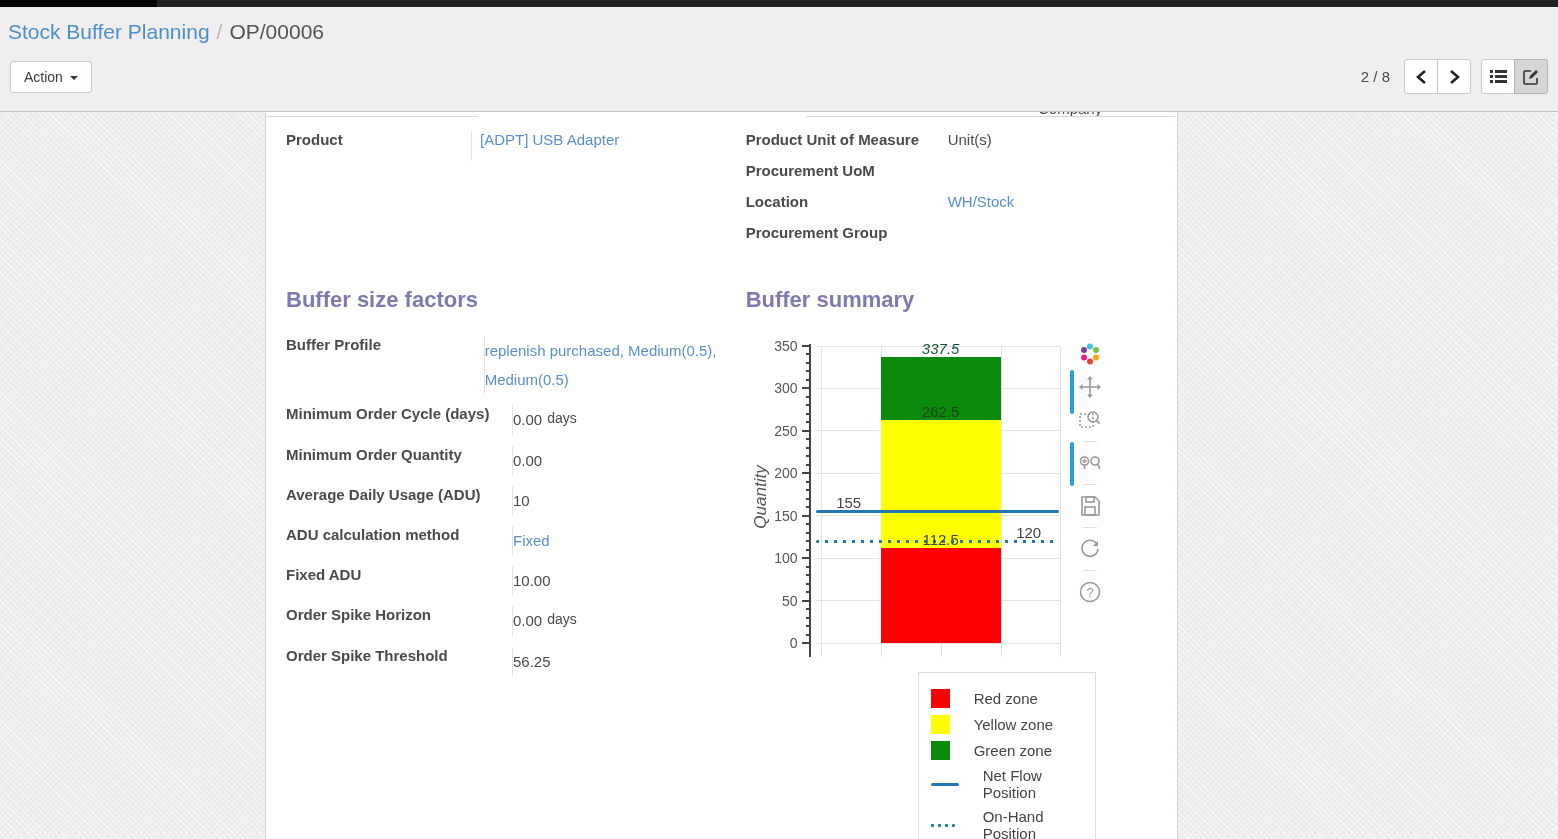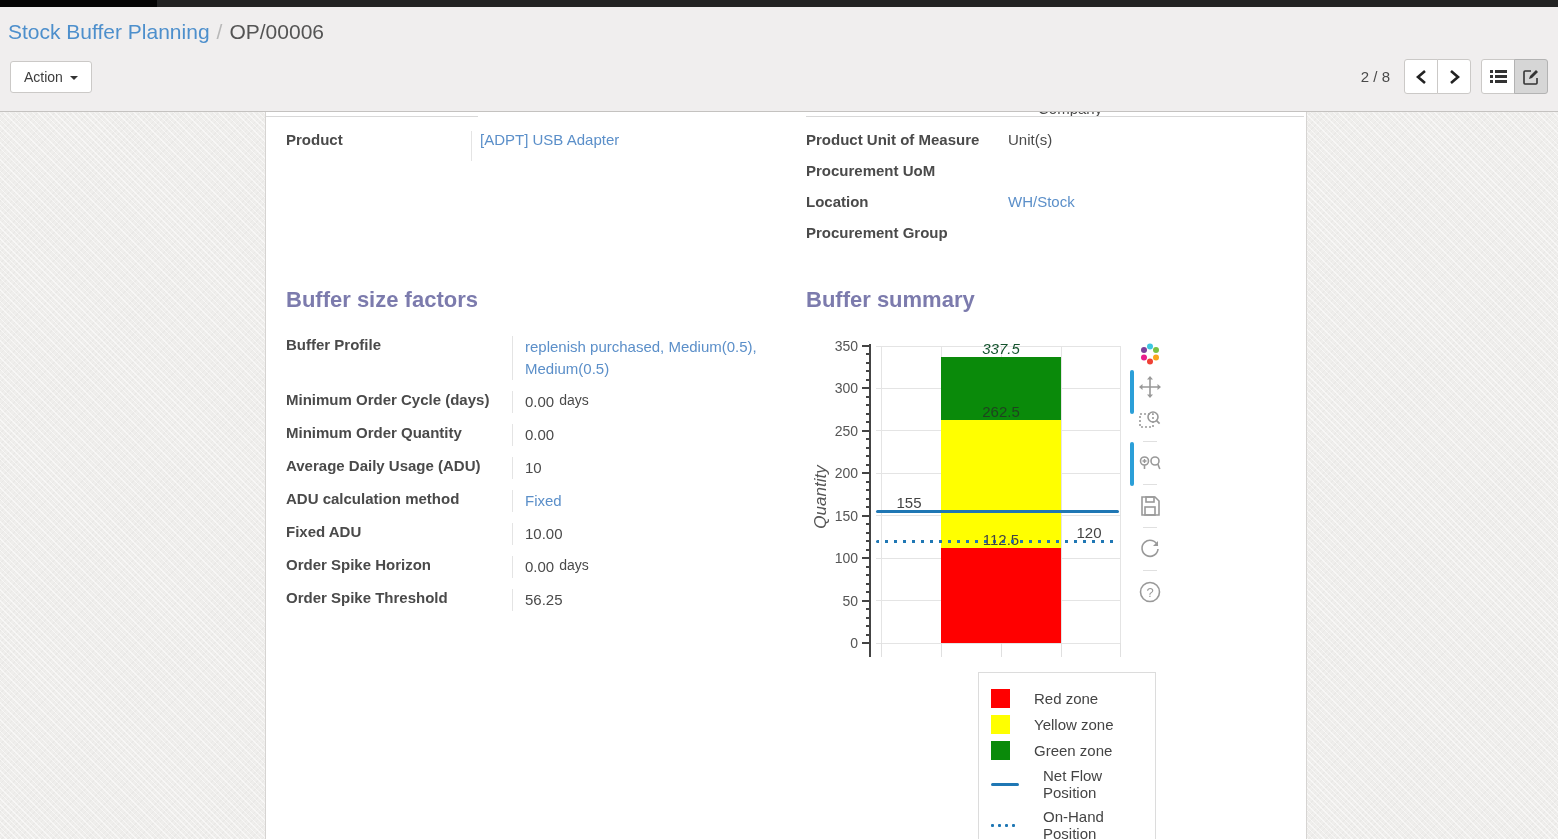--- a/index.html
+++ b/index.html
@@ -30,21 +30,21 @@
          justify-content: center; border-radius: 0; margin-left: -1px; }
   .btn-group .btn:first-child { border-radius: 3px 0 0 3px; margin-left: 0; }
   .btn-group .btn:last-child { border-radius: 0 3px 3px 0; }
   .btn-group .btn.active { background: #d6d6d6; border-color: #b3b3b3; }
 
   
   .content { min-height: 727px;
     background-color: #efeeec;
     background-image: repeating-linear-gradient(45deg, rgba(255,255,255,.55) 0 1px, transparent 1px 4px),
                       repeating-linear-gradient(-45deg, rgba(0,0,0,.022) 0 1px, transparent 1px 4px); }
-  .sheet { margin-left: 265px; width: 1042px; min-height: 727px; background: #fff;
+  .sheet { margin-left: 265px; width: 913px; min-height: 727px; background: #fff;
            border-left: 1px solid #d6d4d2; border-right: 1px solid #d6d4d2; position: relative; }
 
   .cut-row { height: 5px; overflow: hidden; position: relative; }
   .cut-row .frag { position: absolute; left: 772px; top: -12px; font-size: 15px; color: #4a4a4a; }
   .cut-row .bl { position: absolute; bottom: 0; left: 0; width: 212px; border-bottom: 1px solid #d8d8d8; }
   .cut-row .br { position: absolute; bottom: 0; left: 540px; right: 2px; border-bottom: 1px solid #d8d8d8; }
 
   .top-group { display: flex; padding: 14px 0 0 20px; }
   .tg-left { width: 520px; }
   .tg-right { width: 488px; }
@@ -59,21 +59,21 @@
   .link { color: #5b8fc9; cursor: pointer; }
   .suffix { font-size: 14px; position: relative; top: -2px; margin-left: 5px; }
 
   .columns { display: flex; padding-left: 20px; margin-top: 32px; }
   .col-left { width: 520px; }
   .col-right { width: 488px; position: relative; }
   h3.section { font-size: 22px; font-weight: bold; color: #7c7bad; margin-bottom: 23px; }
 
   .ftable .frow { margin-bottom: 11px; }
   .ftable .flabel { width: 226px; }
-  .ftable .fvalue { border-left: 1px solid #e4e4e4; padding-left: 12px; max-width: 262px; line-height: 22px; }
+  .ftable .fvalue { border-left: 1px solid #e4e4e4; max-width: 262px; line-height: 29px; }
 
   
   .chart { position: relative; width: 370px; height: 488px; margin-left: 10px; margin-top: 14px; font-size: 15px; }
   .plot { position: absolute; left: 60px; top: 10px; width: 245px; height: 297px; }
   .hgrid { position: absolute; left: 0; width: 100%; height: 1px; background: #e4e4e4; }
   .vgrid { position: absolute; top: 0; height: 100%; width: 1px; background: #e4e4e4; }
   .stub { position: absolute; width: 1px; height: 14px; top: 307px; background: #e0e0e0; }
   .axis-y { position: absolute; left: 53px; top: 8px; width: 2px; height: 313px; background: #444; }
   .tick { position: absolute; height: 2px; background: #444; }
   .ylab-txt { position: absolute; color: #555; font-size: 14px; width: 42px; text-align: right; }

